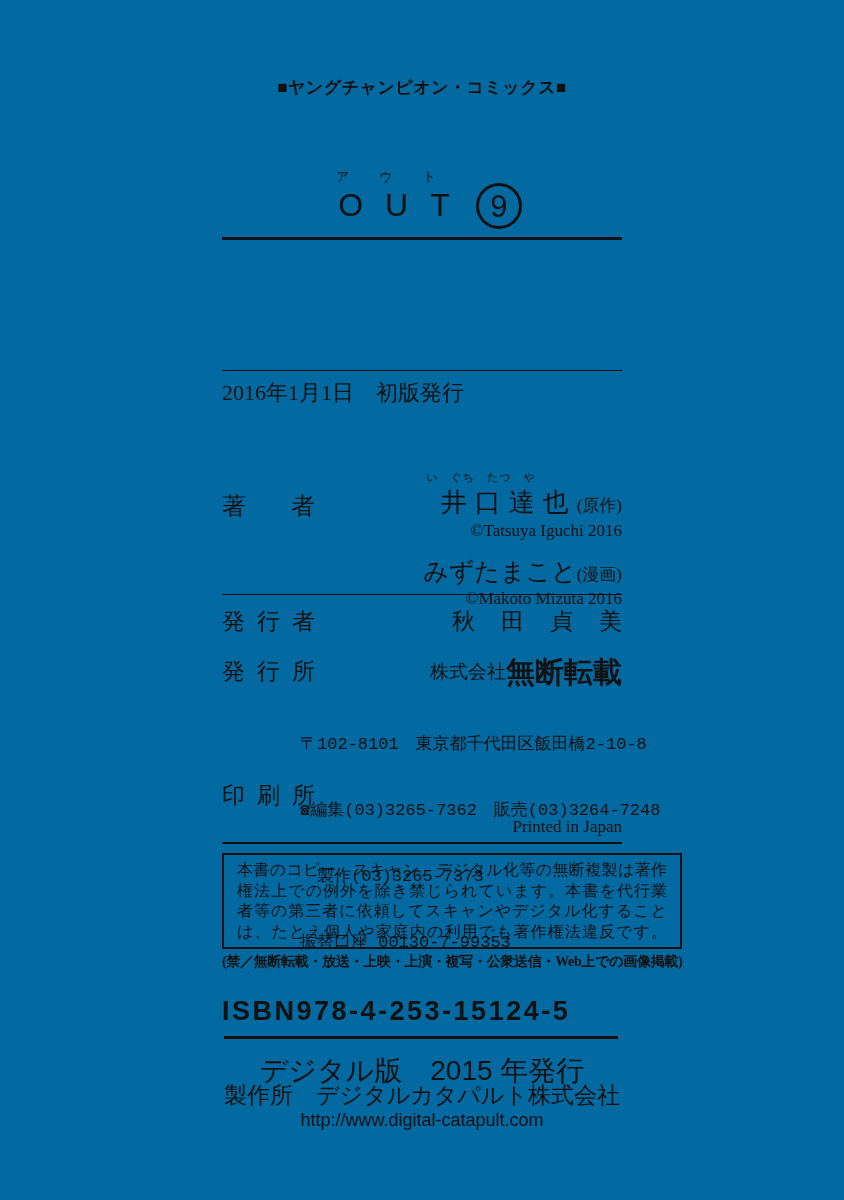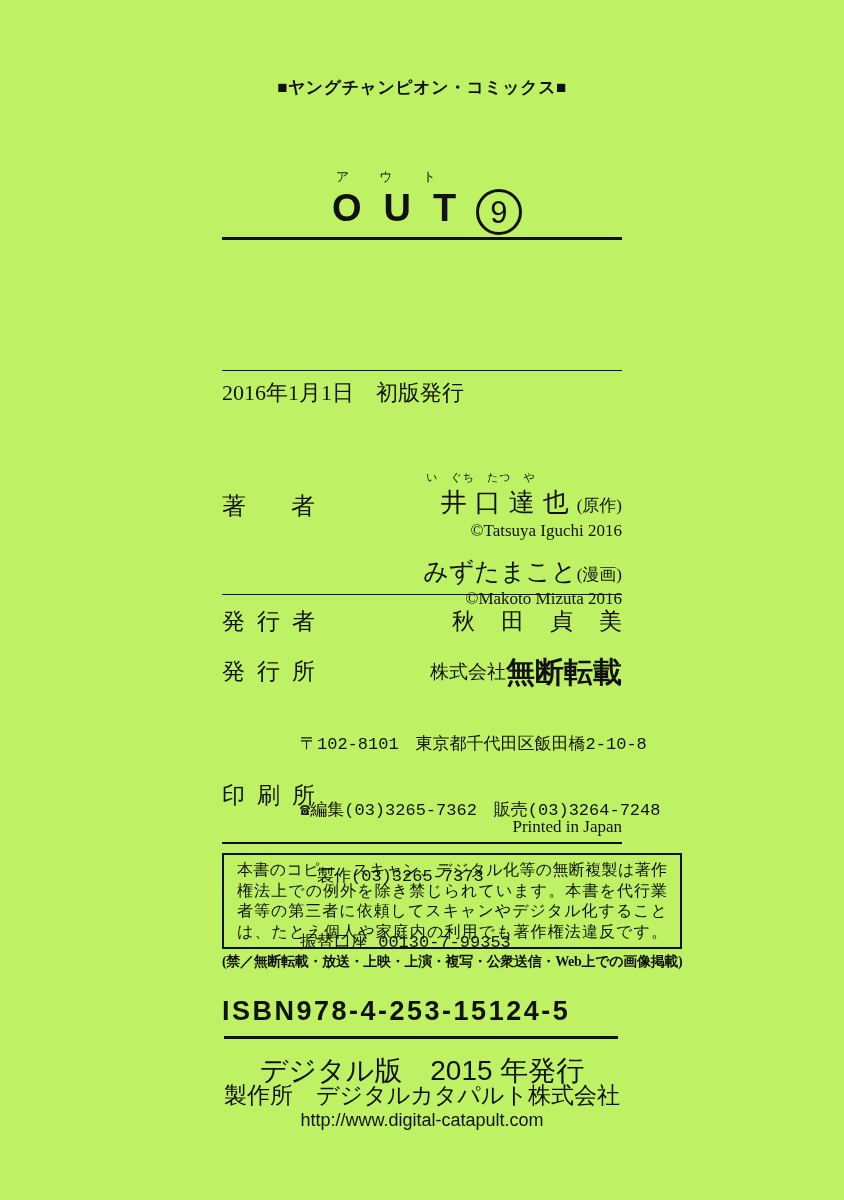--- a/index.html
+++ b/index.html
@@ -1,18 +1,18 @@
 <!DOCTYPE html>
 <html><head>
 <meta charset="utf-8">
 <style>
   html,body { margin:0; padding:0; background:#e8e8e8; }
   .page {
     position:relative; width:844px; height:1200px; margin:0 auto;
-    background:#bef264; color:#111111; overflow:hidden;
+    background:#0369a1; color:#111111; overflow:hidden;
     font-family:"Liberation Serif","DejaVu Serif",serif;
   }
 
   .rule { position:absolute; left:222px; width:400px; background:#111; }
 
   .header-line {
     position:absolute; top:76px; left:0; width:100%;
     text-align:center; font-size:17px; font-weight:bold; letter-spacing:0.5px;
     font-family:"Liberation Sans","DejaVu Sans",sans-serif;
   }
@@ -22,22 +22,22 @@
     position:absolute; top:168px; left:222px; width:400px;
     display:flex; justify-content:center; align-items:flex-end;
     font-family:"Liberation Sans","DejaVu Sans",sans-serif;
   }
   .title-text { text-align:center; }
   .furigana {
     font-size:13px; letter-spacing:30px; white-space:nowrap;
     margin-left:14px; margin-bottom:3px;
   }
   .title-word {
-    font-size:38px; line-height:1; letter-spacing:22px; margin-right:-22px;
-    font-weight:700;
+    font-size:32px; line-height:1; letter-spacing:22px; margin-right:-22px;
+    font-weight:400;
   }
   .volume-circle {
     width:40px; height:40px; border:3px solid #111; border-radius:50%;
     display:inline-flex; align-items:center; justify-content:center;
     font-size:31px; line-height:1; margin-left:10px; margin-bottom:-8px;
   }
 
   .edition-date { position:absolute; top:378px; left:222px; font-size:22px; }
 
   

